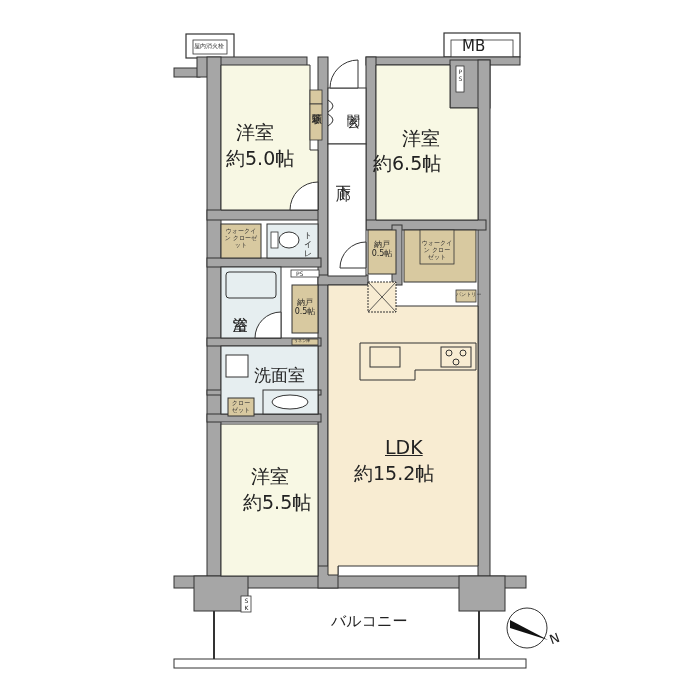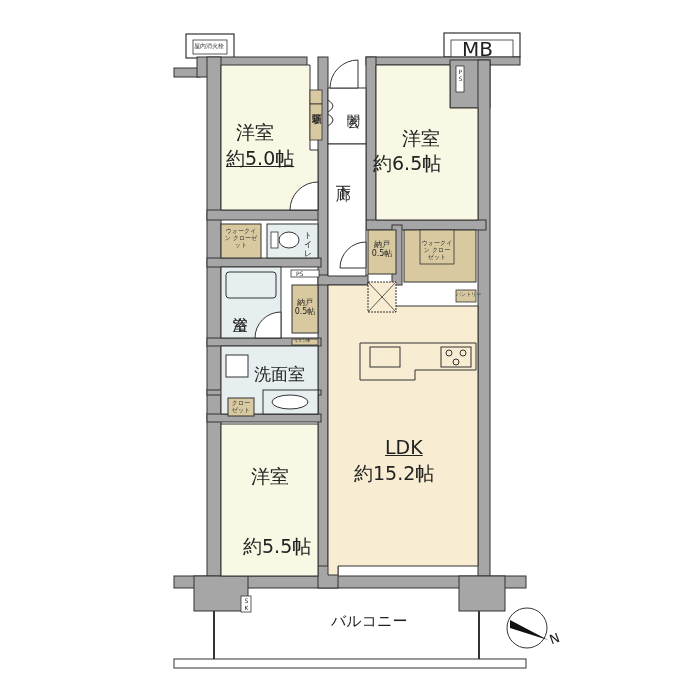--- a/index.html
+++ b/index.html
@@ -99,49 +99,49 @@
   <line x1="479" y1="611" x2="479" y2="659" stroke="#333" stroke-width="2"></line>
   <rect x="241" y="596" width="10" height="16" fill="#fff" stroke="#333" stroke-width="0.8"></rect>
 
   <g>
     <circle cx="527" cy="628" r="20" fill="#fff" stroke="#333" stroke-width="1"></circle>
     <polygon points="510,620 548,640 510,628" fill="#111"></polygon>
   </g>
 </svg>
 
 <div class="lbl small" style="left:194px;top:43px;">屋内消火栓</div>
-<div class="lbl" style="left:462px;top:38px;font-size:20px;">MB</div>
+<div class="lbl" style="left:462px;top:38px;font-size:15px;">MB</div>
 <div class="lbl small vert" style="left:456px;top:68px;">PS</div>
 
 <div class="lbl room-big" style="left:236px;top:122px;">洋室</div>
-<div class="lbl room-big" style="left:226px;top:148px;text-decoration:underline;">約5.0帖</div>
+<div class="lbl room-big" style="left:226px;top:148px;">約5.0帖</div>
 
 <div class="lbl room-big" style="left:402px;top:128px;">洋室</div>
 <div class="lbl room-big" style="left:373px;top:153px;">約6.5帖</div>
 
 <div class="lbl vert" style="left:345px;top:104px;font-size:13px;">玄関</div>
 <div class="lbl vert" style="left:334px;top:174px;font-size:15px;">廊下</div>
 <div class="lbl vert" style="left:311px;top:106px;font-size:10px;">下駄箱</div>
 
 <div class="lbl small" style="left:223px;top:228px;width:36px;white-space:normal;">ウォークイン クローゼット</div>
 <div class="lbl vert" style="left:303px;top:226px;font-size:8px;">トイレ</div>
 
 <div class="lbl" style="left:370px;top:240px;font-size:8px;width:24px;"><span>納戸</span><br><span>0.5帖</span></div>
 <div class="lbl small" style="left:421px;top:240px;width:32px;white-space:normal;">ウォークイン クローゼット</div>
 
 <div class="lbl vert" style="left:231px;top:305px;font-size:15px;">浴室</div>
 <div class="lbl small" style="left:296px;top:271px;">PS</div>
 <div class="lbl" style="left:294px;top:298px;font-size:8px;width:22px;"><span>納戸</span><br><span>0.5帖</span></div>
 <div class="lbl" style="left:294px;top:339px;font-size:4px;">リネン庫</div>
 
-<div class="lbl" style="left:254px;top:366px;font-size:17px;font-family:Liberation Mono, monospace;">洗面室</div>
+<div class="lbl" style="left:254px;top:366px;font-size:17px;">洗面室</div>
 <div class="lbl small" style="left:229px;top:400px;width:24px;white-space:normal;">クロー ゼット</div>
 <div class="lbl small" style="left:456px;top:292px;font-size:5px;">パントリー</div>
 
 <div class="lbl room-big" style="left:251px;top:466px;">洋室</div>
-<div class="lbl room-big" style="left:243px;top:492px;margin-top:44px;">約5.5帖</div>
+<div class="lbl room-big" style="left:243px;top:492px;">約5.5帖</div>
 
 <div class="lbl room-big" style="left:385px;top:437px;text-decoration:underline;">LDK</div>
 <div class="lbl room-big" style="left:354px;top:463px;">約15.2帖</div>
 
 <div class="lbl vert" style="left:242px;top:597px;font-size:6px;">SK</div>
 <div class="lbl" style="left:331px;top:613px;font-size:15px;">バルコニー</div>
 <div class="lbl" style="left:550px;top:632px;font-size:13px;transform:rotate(-20deg);">N</div>
 
 </body></html>

